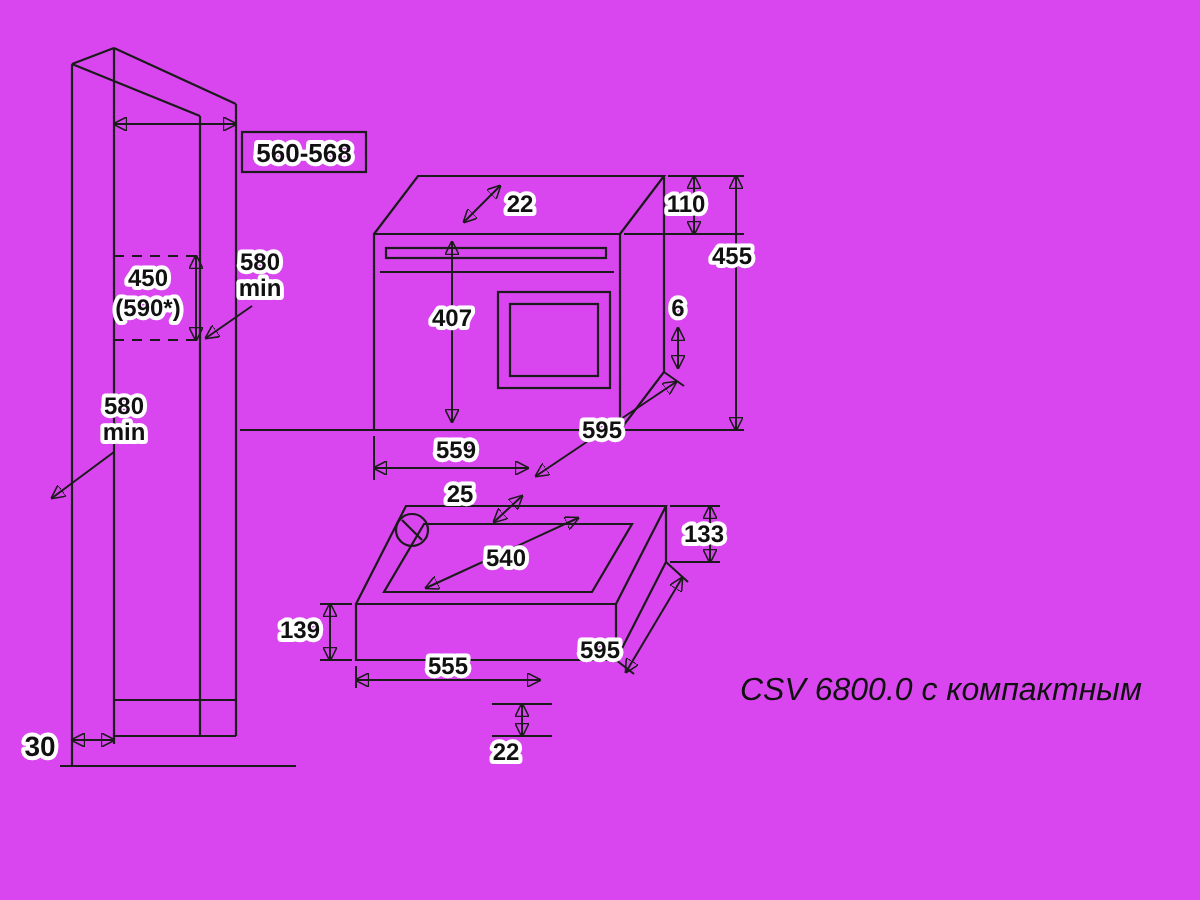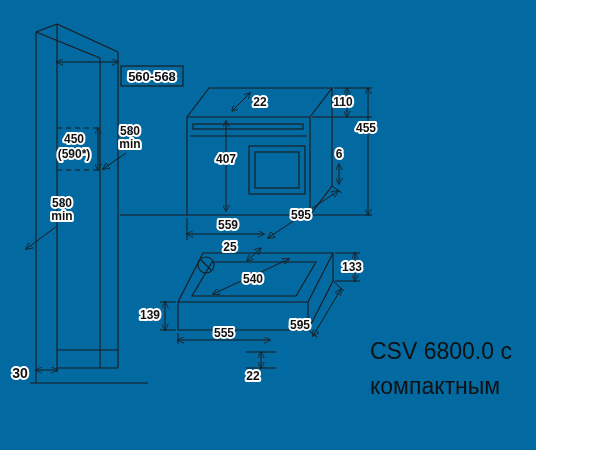--- a/index.html
+++ b/index.html
@@ -1,28 +1,28 @@
 <!DOCTYPE html>
 <html><head>
 <meta charset="utf-8">
 <style>
   html,body{margin:0;padding:0;background:#fff;}
-  .canvas{position:relative;width:536px;height:450px;background:#0369a1;overflow:hidden;
+  .canvas{position:relative;width:600px;height:450px;background:#d946ef;overflow:hidden;
           font-family:"Liberation Sans", sans-serif;}
   svg{position:absolute;left:0;top:0;}
   svg line, svg path, svg rect, svg circle, svg polygon{stroke:#1b1b1b;fill:none;stroke-width:1.1;}
   svg .dim{stroke-width:1;}
   svg .dashed{stroke-dasharray:5 4;}
   svg text{font-family:"Liberation Sans", sans-serif;font-weight:bold;font-size:12px;
            fill:#111;stroke:#fff;stroke-width:4px;paint-order:stroke;stroke-linejoin:round;
            text-anchor:middle;}
   svg text.big{font-size:14px;}
   svg text.box{font-size:13px;}
-  .caption{position:absolute;left:370px;top:334px;width:225px;
-           font-size:23px;line-height:1.5;color:#111;}
+  .caption{position:absolute;left:370px;top:334px;width:225px;font-style:italic;
+           font-size:16px;line-height:1.5;color:#111;}
 </style>
 </head>
 <body>
 
 <div class="canvas">
 <svg width="600" height="450" viewBox="0 0 600 450">
   <defs>
     <marker id="ae" viewBox="0 0 10 10" refX="9" refY="5" markerWidth="7" markerHeight="7" orient="auto-start-reverse">
       <path d="M0,0 L10,5 L0,10 z" fill="#1b1b1b" stroke="none"></path>
     </marker>

